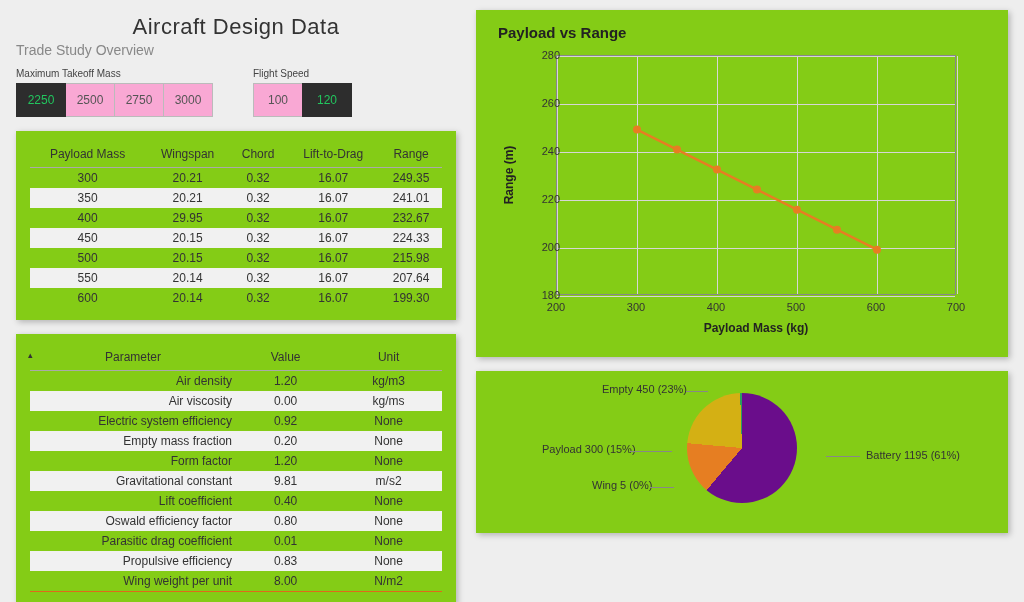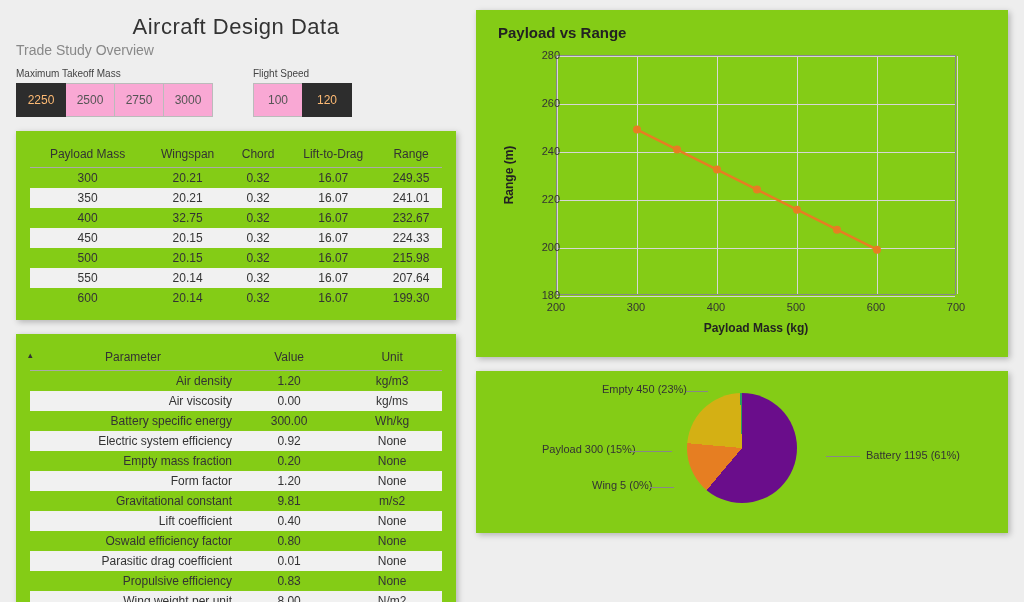--- a/index.html
+++ b/index.html
@@ -27,21 +27,21 @@
   .ctrl-label { font-size: 10px; color: #444; margin-bottom: 4px; }
   .seg { display: flex; }
   .seg-btn {
     width: 50px; height: 34px;
     border: 1px solid #bbb;
     display: flex; align-items: center; justify-content: center;
     font-size: 12px; background: #f9a8d4; color: #555; cursor: pointer;
     margin-left: -1px;
   }
   .seg-btn:first-child { margin-left: 0; }
-  .seg-btn.selected { background: #2d2d2d; color: #fdba74; border-color: #2d2d2d; position: relative; z-index: 1; }
+  .seg-btn.selected { background: #2d2d2d; color: #22c55e; border-color: #2d2d2d; position: relative; z-index: 1; }
 
   .card {
     background: #84cc16;
     border-radius: 0;
     box-shadow: 2px 2px 6px rgba(0,0,0,0.25);
     padding: 10px 14px 12px 14px;
   }
   .left-col .card { margin-bottom: 14px; }
 
   table { width: 100%; border-collapse: collapse; font-size: 12px; }
@@ -133,21 +133,21 @@
             </tr>
             <tr>
               <td>350</td>
               <td>20.21</td>
               <td>0.32</td>
               <td>16.07</td>
               <td>241.01</td>
             </tr>
             <tr>
               <td>400</td>
-              <td>32.75</td>
+              <td>29.95</td>
               <td>0.32</td>
               <td>16.07</td>
               <td>232.67</td>
             </tr>
             <tr>
               <td>450</td>
               <td>20.15</td>
               <td>0.32</td>
               <td>16.07</td>
               <td>224.33</td>
@@ -189,25 +189,20 @@
         <tbody id="t2-body">
             <tr>
               <td>Air density</td>
               <td>1.20</td>
               <td>kg/m3</td>
             </tr>
             <tr>
               <td>Air viscosity</td>
               <td>0.00</td>
               <td>kg/ms</td>
-            </tr>
-            <tr>
-              <td>Battery specific energy</td>
-              <td>300.00</td>
-              <td>Wh/kg</td>
             </tr>
             <tr>
               <td>Electric system efficiency</td>
               <td>0.92</td>
               <td>None</td>
             </tr>
             <tr>
               <td>Empty mass fraction</td>
               <td>0.20</td>
               <td>None</td>

